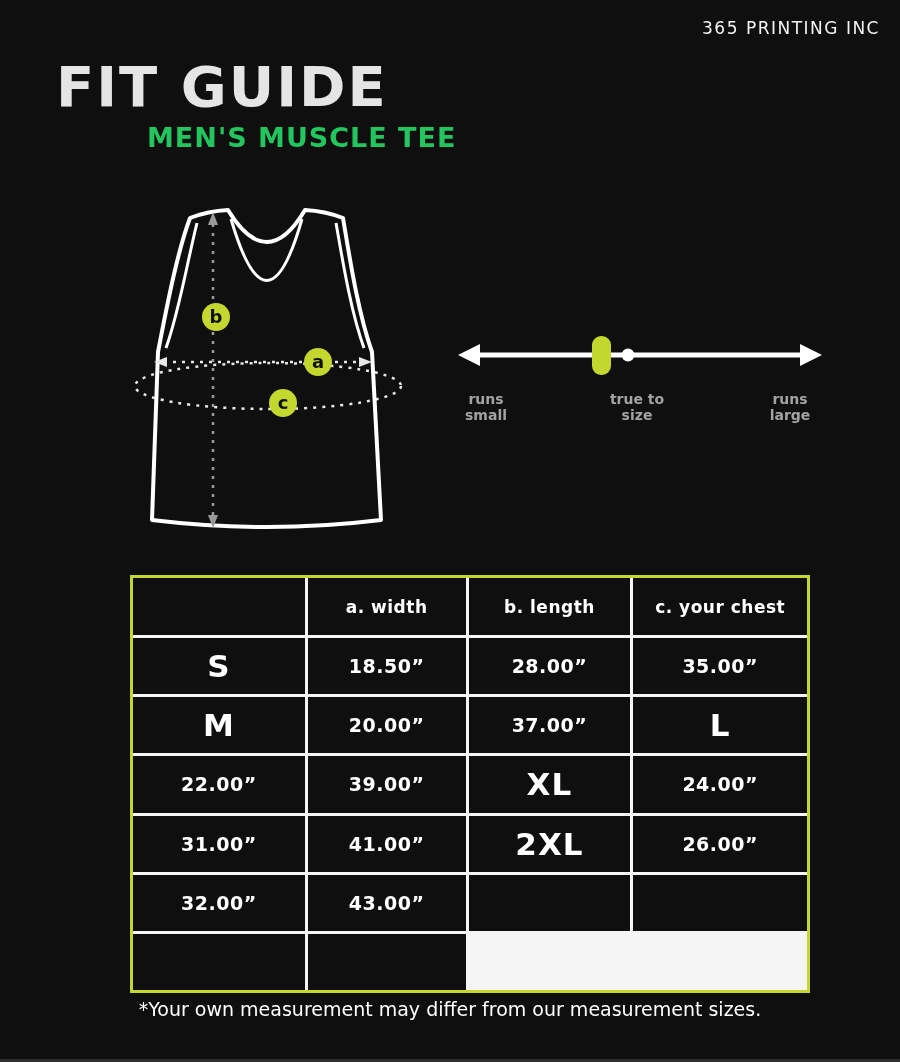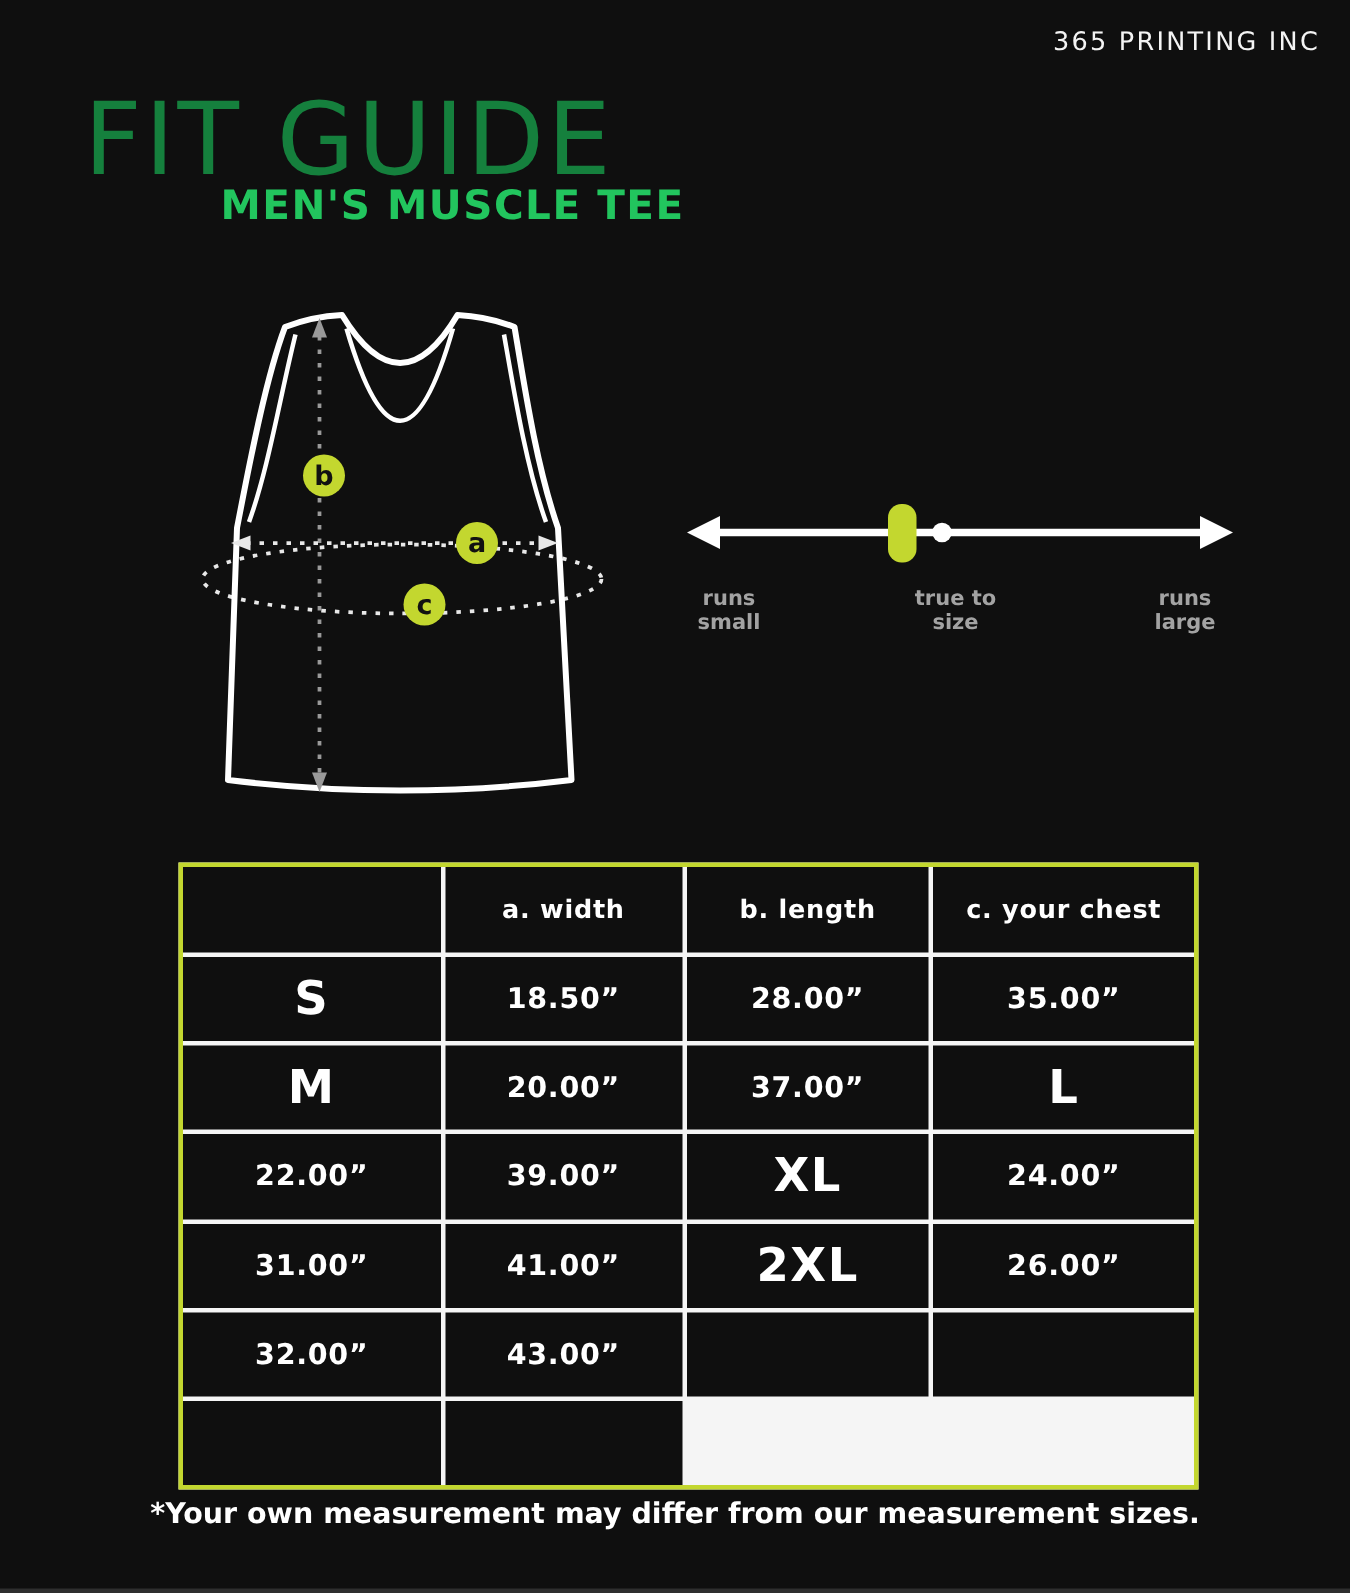--- a/index.html
+++ b/index.html
@@ -11,59 +11,59 @@
     position:relative;
     overflow:hidden;
   }
   .brand{
     position:absolute;top:18px;right:20px;
     font-size:17px;font-weight:normal;letter-spacing:1.5px;
     color:#f4f4f4;
   }
   .title{
     position:absolute;top:54px;left:56px;
-    font-size:67px;font-weight:normal;letter-spacing:2px;
-    color:#15803d;
+    font-size:56px;font-weight:bold;letter-spacing:2px;
+    color:#e5e5e5;
   }
   .subtitle{
     position:absolute;top:122px;left:147px;
     font-size:27px;font-weight:bold;letter-spacing:1px;
     color:#22c55e;
   }
   .tee-svg{position:absolute;left:110px;top:190px;}
   .scale-svg{position:absolute;left:450px;top:325px;}
   .scale-label{
     position:absolute;top:392px;width:100px;
     text-align:center;font-size:14px;font-weight:bold;
     line-height:1.12;white-space:pre-line;color:#a3a3a3;
   }
   .scale-label.small{left:436px;}
   .scale-label.true{left:587px;}
   .scale-label.large{left:740px;}
   .size-table{
-    position:absolute;left:119px;top:575px;
+    position:absolute;left:130px;top:575px;
     width:680px;height:418px;box-sizing:border-box;
     border:3px solid #c3d72f;
     background:#f5f5f5;               
     display:grid;
     grid-template-columns:174fr 160fr 164fr 176fr;
     grid-template-rows:57px repeat(6,1fr);
     gap:3px;
   }
   .cell{
     background:#0f0f0f;
     display:flex;align-items:center;justify-content:center;
     font-weight:bold;
   }
   .cell.head{font-size:17px;letter-spacing:0.5px;}
   .cell.size{font-size:31px;letter-spacing:1px;}
   .cell.val{font-size:19px;letter-spacing:0.5px;}
   .footnote{
     position:absolute;top:998px;left:0;width:900px;
-    text-align:center;font-size:19px;font-weight:bold;color:#fff;
+    text-align:center;font-size:19px;font-weight:normal;color:#fff;
   }
   .bottom-edge{
     position:absolute;left:0;bottom:0;width:900px;height:3px;
     background:#2e2e2e;
   }
 </style>
 </head>
 <body>
 
 <div class="brand">365 PRINTING INC</div>

